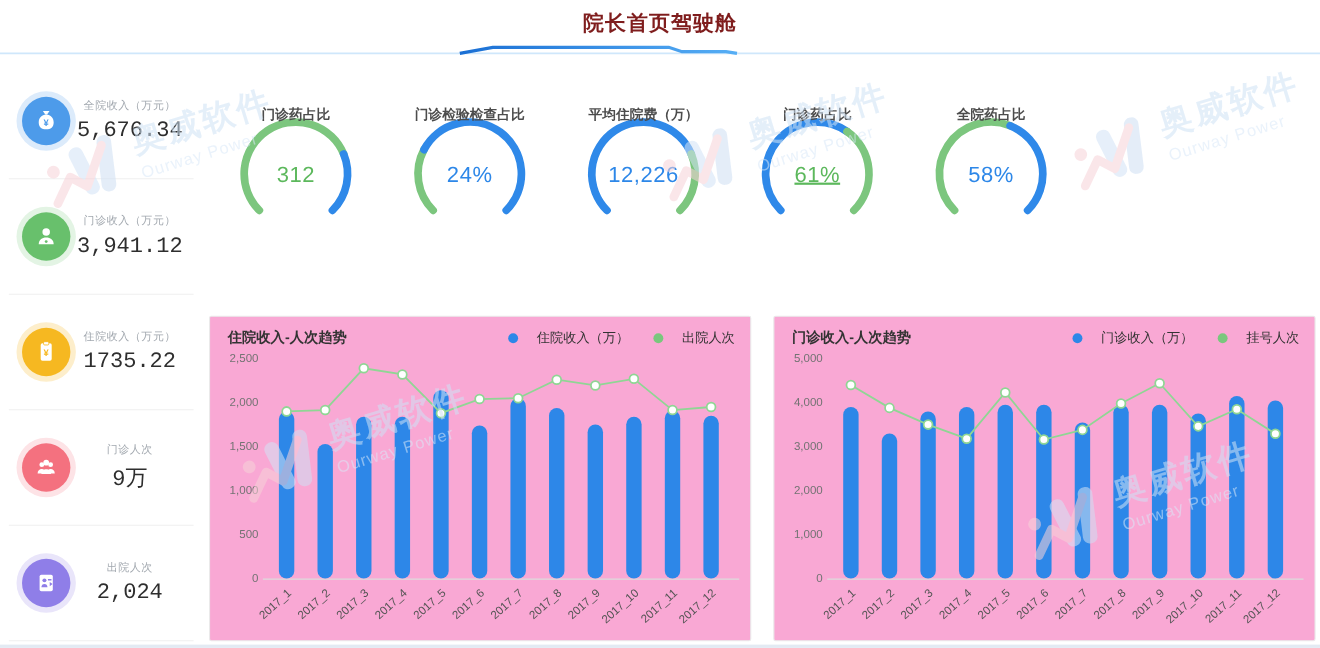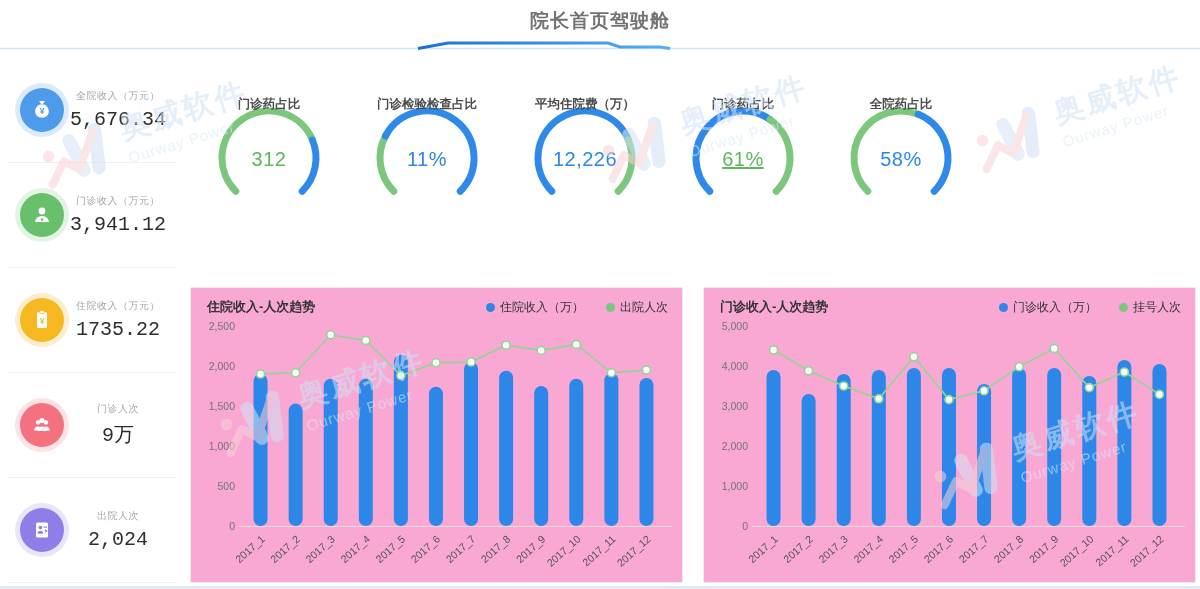--- a/index.html
+++ b/index.html
@@ -2,21 +2,21 @@
 <html><head>
 <meta charset="utf-8">
 <style>
   html,body{margin:0;padding:0;}
   body{width:1200px;height:589px;position:relative;overflow:hidden;background:#fff;
        font-family:"Liberation Sans","DejaVu Sans",sans-serif;color:#333;}
   .page{position:absolute;inset:0;}
 
   
   .page-title{position:absolute;top:8px;left:0;width:100%;text-align:center;
-      font-size:19px;font-weight:bold;color:#737373;letter-spacing:1px;}
+      font-size:19px;font-weight:bold;color:#7f1d1d;letter-spacing:1px;}
   .header-underline{position:absolute;top:40px;left:0;width:1200px;height:12px;}
 
   
   .sidebar{position:absolute;left:8px;top:58px;width:168px;}
   .kpi-item{height:104px;display:flex;align-items:center;border-bottom:1px solid #f0f0f0;}
   .kpi-icon-wrap{width:44px;height:44px;border-radius:50%;margin-left:12px;flex:0 0 auto;
       display:flex;align-items:center;justify-content:center;}
   .kpi-text{flex:1;text-align:center;padding-right:4px;}
   .kpi-label{font-size:10px;color:#a2a8af;margin-bottom:5px;letter-spacing:.5px;}
   .kpi-value{font-family:Liberation Mono, monospace;font-size:20px;color:#2e2e2e;}
@@ -32,21 +32,21 @@
 
   
   .chart-panel{position:absolute;top:287px;width:493px;height:296px;background:#f9a8d4;
       border:1px solid #eaeaea;border-radius:2px;box-sizing:border-box;}
   .chart-panel.left{left:190px;}
   .chart-panel.right{left:703px;}
   .panel-head{display:flex;align-items:center;justify-content:space-between;
       padding:10px 14px 0 16px;}
   .chart-title{font-size:13px;font-weight:bold;color:#333;}
   .legend{display:flex;align-items:center;gap:22px;}
-  .legend-item{display:flex;align-items:center;gap:5px;font-size:12px;color:#333;cursor:pointer;text-align:center;}
+  .legend-item{display:flex;align-items:center;gap:17px;font-size:12px;color:#333;cursor:pointer;text-align:center;}
   .legend-dot{width:9px;height:9px;border-radius:50%;display:inline-block;}
   .chart-svg{display:block;margin:2px 0 0 4px;}
   svg text{font-family:"Liberation Sans","DejaVu Sans",sans-serif;}
 
   
   .wm{position:absolute;display:flex;align-items:center;gap:8px;
       transform:rotate(-17deg);opacity:.55;pointer-events:none;z-index:6;}
   .wm-cn{font-size:30px;font-weight:bold;color:#cfe2f5;letter-spacing:3px;}
   .wm-en{font-size:15px;color:#d9e8f8;letter-spacing:1px;}
 
@@ -154,21 +154,21 @@
           <path d="M 103.42 38.01 A 47 47 0 0 1 93.23 89.23" stroke="#2f89e9" stroke-width="7" fill="none" stroke-linecap="round"></path>
         </svg>
       <div class="gauge-value" style="color: rgb(92, 184, 92);">312</div>
     </div>
     <div class="gauge">
       <div class="gauge-label">门诊检验检查占比</div>
       <svg class="gauge-arc" width="120" height="106" viewBox="0 0 120 106">
           <path d="M 26.77 89.23 A 47 47 0 0 1 18.46 34.01" stroke="#7cc67e" stroke-width="7" fill="none" stroke-linecap="round"></path>
           <path d="M 18.46 34.01 A 47 47 0 1 1 93.23 89.23" stroke="#2f89e9" stroke-width="7" fill="none" stroke-linecap="round"></path>
         </svg>
-      <div class="gauge-value" style="color: rgb(45, 135, 232);">11%</div>
+      <div class="gauge-value" style="color: rgb(45, 135, 232);">24%</div>
     </div>
     <div class="gauge">
       <div class="gauge-label">平均住院费（万）</div>
       <svg class="gauge-arc" width="120" height="106" viewBox="0 0 120 106">
           <path d="M 26.77 89.23 A 47 47 0 1 1 103.42 38.01" stroke="#2f89e9" stroke-width="7" fill="none" stroke-linecap="round"></path>
           <path d="M 103.42 38.01 A 47 47 0 0 1 93.23 89.23" stroke="#7cc67e" stroke-width="7" fill="none" stroke-linecap="round"></path>
         </svg>
       <div class="gauge-value" style="color: rgb(45, 135, 232);">12,226</div>
     </div>
     <div class="gauge">

